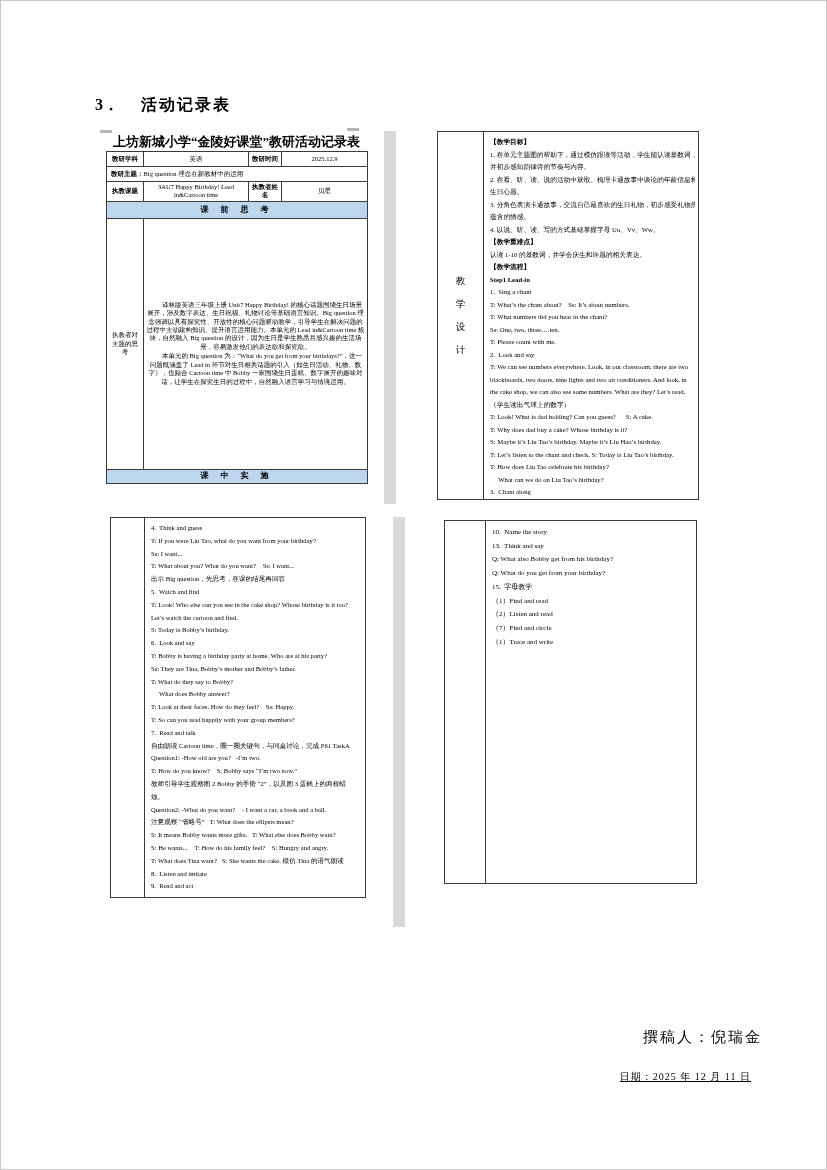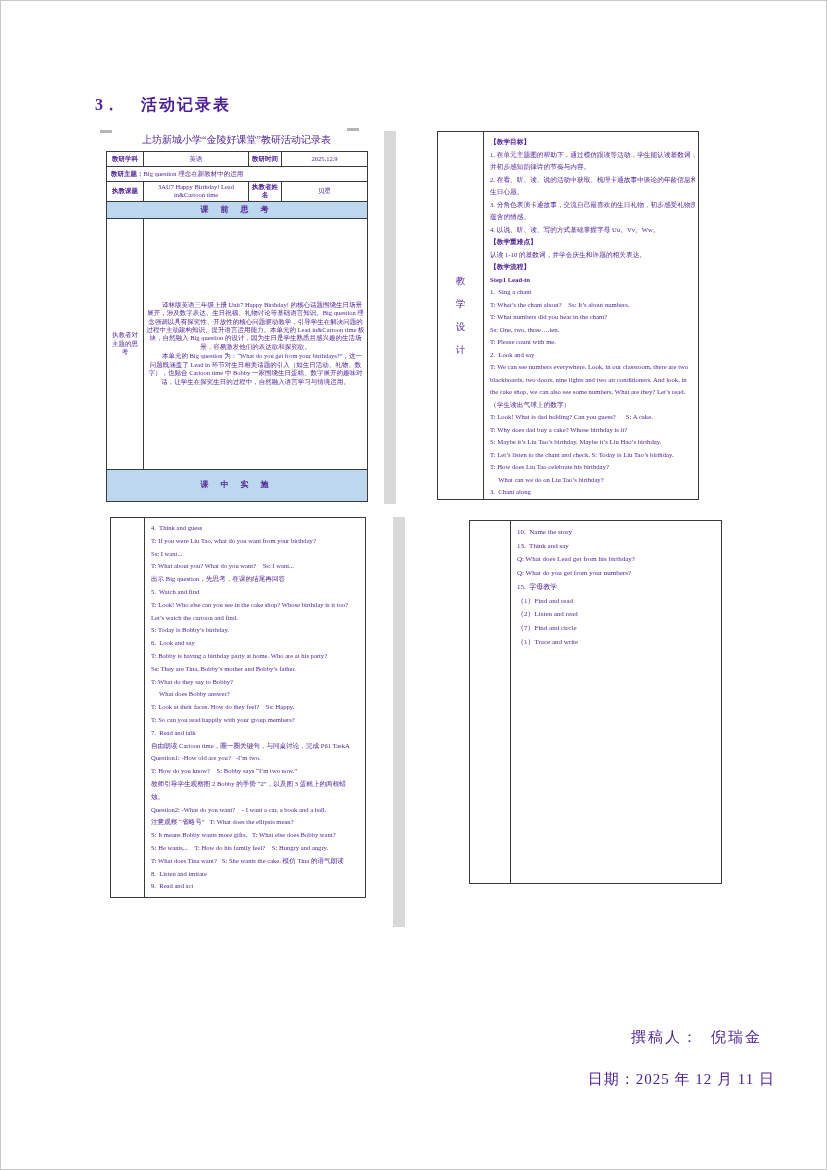--- a/index.html
+++ b/index.html
@@ -1,33 +1,33 @@
 <!DOCTYPE html>
 <html><head>
 <meta charset="utf-8">
 <style>
   html,body { margin:0; padding:0; background:#ffffff; }
   .page {
     position:relative; width:827px; height:1170px; background:#ffffff;
-    font-family:"Liberation Serif","DejaVu Serif",serif; color:#4c1d95;
+    font-family:"Liberation Serif","DejaVu Serif",serif; color:#000000;
     outline:1px solid #c9c9c9; outline-offset:-1px; overflow:hidden;
   }
   .sec-title { position:absolute; left:95px; top:95px; font-size:16px; font-weight:bold; letter-spacing:2px; white-space:pre; }
   .sec-title .num { margin-right:22px; letter-spacing:0; }
 
   
   .strip { position:absolute; background:#d9d9d9; }
   .strip.s1 { left:384px; top:131px; width:12px; height:373px; }
   .strip.s2 { left:393px; top:517px; width:12px; height:410px; }
   .dash { position:absolute; height:3px; width:12px; background:#b5b5b5; }
   .dash.d1 { left:100px; top:130px; }
   .dash.d2 { left:347px; top:128px; }
 
   
-  .shot-caption { position:absolute; left:106px; top:133px; width:261px; text-align:center; font-weight:normal; font-size:10px; white-space:nowrap; }
+  .shot-caption { position:absolute; left:106px; top:133px; width:261px; text-align:center; font-weight:bold; font-size:13px; white-space:nowrap; }
   table.rec { position:absolute; left:106px; top:151px; width:261px; border-collapse:collapse; table-layout:fixed; }
   table.rec td { border:1px solid #3a3a3a; font-size:6.5px; padding:1px 2px; text-align:center; vertical-align:middle; line-height:1.3; overflow:hidden; }
   table.rec .lbl { font-weight:bold; }
   table.rec .blue { background:#bdd7ee; font-weight:bold; font-size:8px; letter-spacing:5px;margin-left:40px; }
   table.rec .topic-cell { text-align:left; padding-left:4px; }
   .think-label { font-weight:normal; font-size:6.8px; }
   .think-cell { text-align:justify; font-size:6.8px; line-height:12.3px; padding:4px 5px; vertical-align:middle; }
   .think-cell p { margin:0 0 1px 0; white-space:pre-wrap; }
 
   
@@ -39,29 +39,29 @@
 
   .box2 { left:437px; top:131px; width:262px; height:369px; }
   .box2 .side { width:46px; }
   .box2 .side .tline { font-size:9.5px; line-height:23px; }
   .box2 .content .tline { font-size:6.7px; line-height:12.5px; }
 
   .box3 { left:110px; top:517px; width:256px; height:381px; }
   .box3 .side { width:34px; }
   .box3 .content .tline { font-size:6.6px; line-height:12.8px; }
 
-  .box4 { left:444px; top:520px; width:253px; height:364px;margin-left:25px; }
+  .box4 { left:444px; top:520px; width:253px; height:364px; }
   .box4 .side { width:41px; }
   .box4 .content { padding-top:5px; }
   .box4 .content .tline { font-size:7px; line-height:13.7px; }
 
   
   .author-line { position:absolute; right:65px; top:1028px; font-size:15px; letter-spacing:2px; white-space:pre; }
-  .author-line .name { margin-left:12px; }
-  .date-line { position:absolute; right:52px; top:1070px; font-size:15px; letter-spacing:1px; white-space:pre; }
+  .author-line .name { }
+  .date-line { position:absolute; right:76px; top:1070px; font-size:10px; letter-spacing:1px; white-space:pre;text-decoration:underline; }
 </style>
 </head>
 <body>
 
 <div class="page">
 
   <div class="sec-title"><span class="num">3．</span><span>活动记录表</span></div>
 
   <div class="dash d1"></div>
   <div class="dash d2"></div>
@@ -95,21 +95,21 @@
     <tr style="height:17px">
       <td class="blue" colspan="4">课 前 思 考</td>
     </tr>
     <tr style="height:251px">
       <td class="think-label">执教者对主题的思考</td>
       <td class="think-cell" colspan="3">
         <p>　　译林版英语三年级上册 Unit7 Happy Birthday! 的核心话题围绕生日场景展开，涉及数字表达、生日祝福、礼物讨论等基础语言知识。Big question 理念强调以具有探究性、开放性的核心问题驱动教学，引导学生在解决问题的过程中主动建构知识、提升语言运用能力。本单元的 Lead in&amp;Cartoon time 板块，自然融入 Big question 的设计，因为生日是学生熟悉且感兴趣的生活场景，容易激发他们的表达欲和探究欲。</p>
         <p>　　本单元的 Big question 为：“What do you get from your birthdays?”，这一问题既涵盖了 Lead in 环节对生日相关话题的引入（如生日活动、礼物、数字），也贴合 Cartoon time 中 Bobby 一家围绕生日蛋糕、数字展开的趣味对话，让学生在探究生日的过程中，自然融入语言学习与情境运用。</p>
       </td>
     </tr>
-    <tr style="height:32px">
+    <tr style="height:14px">
       <td class="blue" colspan="4">课 中 实 施</td>
     </tr>
   </tbody>
     </table>
 
   <div class="pbox box2">
     <div class="side">
         <div class="tline">教</div>
         <div class="tline">学</div>
         <div class="tline">设</div>
@@ -181,22 +181,22 @@
         <div class="tline">8.  Listen and imitate</div>
         <div class="tline">9.  Read and act</div>
       </div>
   </div>
 
   <div class="pbox box4">
     <div class="side"></div>
     <div class="content">
         <div class="tline">10.  Name the story</div>
         <div class="tline">13.  Think and say</div>
-        <div class="tline">Q: What does Lead get from his birthday?</div>
-        <div class="tline">Q: What do you get from your numbers?</div>
+        <div class="tline">Q: What also Bobby get from his birthday?</div>
+        <div class="tline">Q: What do you get from your birthday?</div>
         <div class="tline">15.  字母教学</div>
         <div class="tline">（1）Find and read</div>
         <div class="tline">（2）Listen and read</div>
         <div class="tline">（7）Find and circle</div>
         <div class="tline">（1）Trace and write</div>
       </div>
   </div>
 
   <div class="author-line"><span>撰稿人：</span><span class="name">倪瑞金</span></div>
   <div class="date-line">日期：2025 年 12 月 11 日</div>

